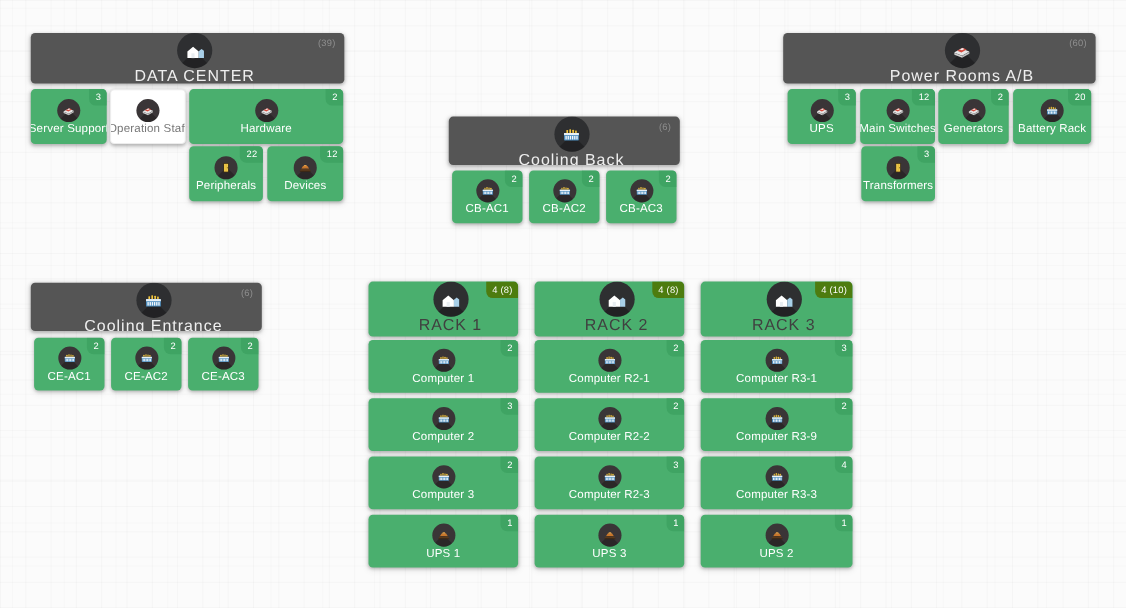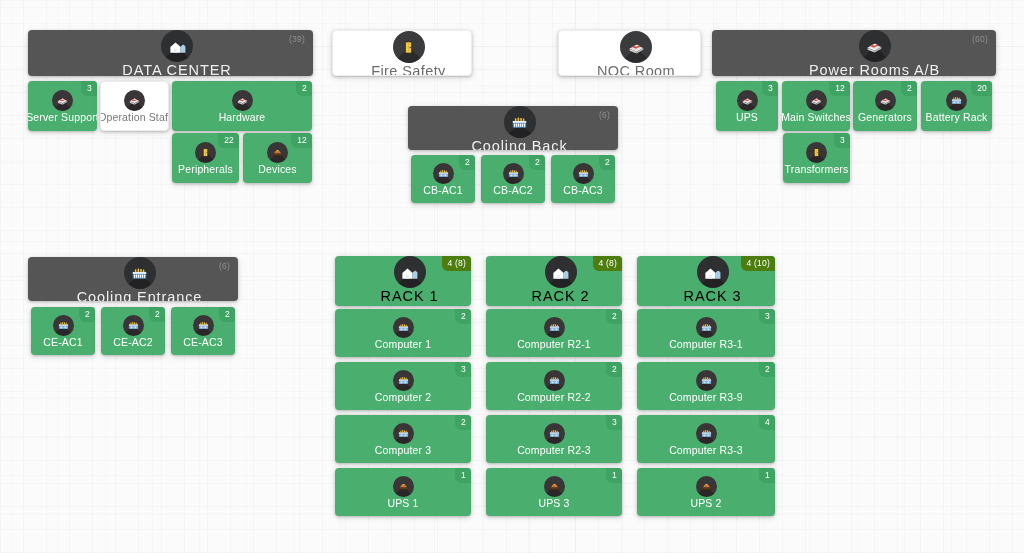--- a/index.html
+++ b/index.html
@@ -31,21 +31,21 @@
   .node.dark{background:#555555;}
   .node.white{background:#ffffff;border:1px solid #ececec;}
 
   
   .hdr{display:flex;align-items:center;padding-left:13px;flex-direction:column;}
   .hdr .ttl{
     font-size:14.5px;letter-spacing:0.9px;color:#efefef;
     font-weight:400;white-space:nowrap;
   }
   .node.white .hdr .ttl{color:#6d6d6d;letter-spacing:0.4px;}
-  .node.green .hdr .ttl{color:#000000;}
+  .node.green .hdr .ttl{color:#404040;}
 
   
   .leaf{display:flex;flex-direction:column;align-items:center;justify-content:center;height:100%;}
   .leaf .lbl{
     font-size:10.5px;color:#ffffff;white-space:nowrap;
     letter-spacing:0.15px;line-height:12px;
   }
   .node.white .leaf .lbl{color:#777777;}
 
   
@@ -173,49 +173,21 @@
       <path d="M5.6 13.4l2.6-4.2h7.6l2.6 4.2z" fill="#c9772c"></path>
       <path d="M8.9 9.6l1.4-2.4h3.4l1.4 2.4z" fill="#e2a04a"></path>
       <rect x="3" y="17.2" width="18" height="1.6" fill="#402a14"></rect>
     </svg>
         </span>
       <span class="lbl">Devices</span>
     </div>
     <span class="badge">12</span>
   </div>
 
-  <div class="node white" style="left:332px;top:30px;width:140px;height:46px;">
-    <div class="hdr" style="height:100%;">
-      <span class="circ big light">
-          <svg width="19" height="19" viewBox="0 0 24 24">
-      <rect x="7.4" y="4.2" width="9.2" height="15.6" rx="0.8" fill="#3d3118"></rect>
-      <rect x="8.6" y="5.4" width="6.8" height="13.2" fill="#f0c killer"></rect>
-      <rect x="8.6" y="5.4" width="6.8" height="13.2" fill="#efc84a"></rect>
-      <rect x="11.6" y="5.4" width="0.9" height="13.2" fill="#d9ae2e"></rect>
-      <circle cx="14.2" cy="12" r="0.85" fill="#5a4a16"></circle>
-    </svg>
-        </span>
-      <span class="ttl">Fire Safety</span>
-    </div>
-  </div>
-
-  <div class="node white" style="left:558px;top:30px;width:143px;height:46px;">
-    <div class="hdr" style="height:100%;">
-      <span class="circ big light">
-          <svg width="19" height="19" viewBox="0 0 24 24">
-      <path d="M3 13.5l8.2-4.6 9.3 3.6-8.3 4.8z" fill="#e6e6e6"></path>
-      <path d="M3.3 13.9l8.9 3.6v2.2L3.3 16z" fill="#d0d0d0"></path>
-      <path d="M12.2 17.5l8.3-4.8v2.2l-8.3 4.8z" fill="#bdbdbd"></path>
-      <path d="M6.6 11.6l6.2-3.4 4.6 1.9-6 3.4z" fill="#d64b3e"></path>
-      <path d="M9.4 10.1l3-1.6 2.6 1-3 1.6z" fill="#f0f0f0"></path>
-    </svg>
-        </span>
-      <span class="ttl">NOC Room</span>
-    </div>
-  </div>
+
 
   <div class="node dark isheader" style="left:712px;top:30px;width:284px;height:46px;">
     <div class="hdr" style="height:100%;margin-left:28px;">
       <span class="circ big">
           <svg width="19" height="19" viewBox="0 0 24 24">
       <path d="M3 13.5l8.2-4.6 9.3 3.6-8.3 4.8z" fill="#e6e6e6"></path>
       <path d="M3.3 13.9l8.9 3.6v2.2L3.3 16z" fill="#d0d0d0"></path>
       <path d="M12.2 17.5l8.3-4.8v2.2l-8.3 4.8z" fill="#bdbdbd"></path>
       <path d="M6.6 11.6l6.2-3.4 4.6 1.9-6 3.4z" fill="#d64b3e"></path>
       <path d="M9.4 10.1l3-1.6 2.6 1-3 1.6z" fill="#f0f0f0"></path>

